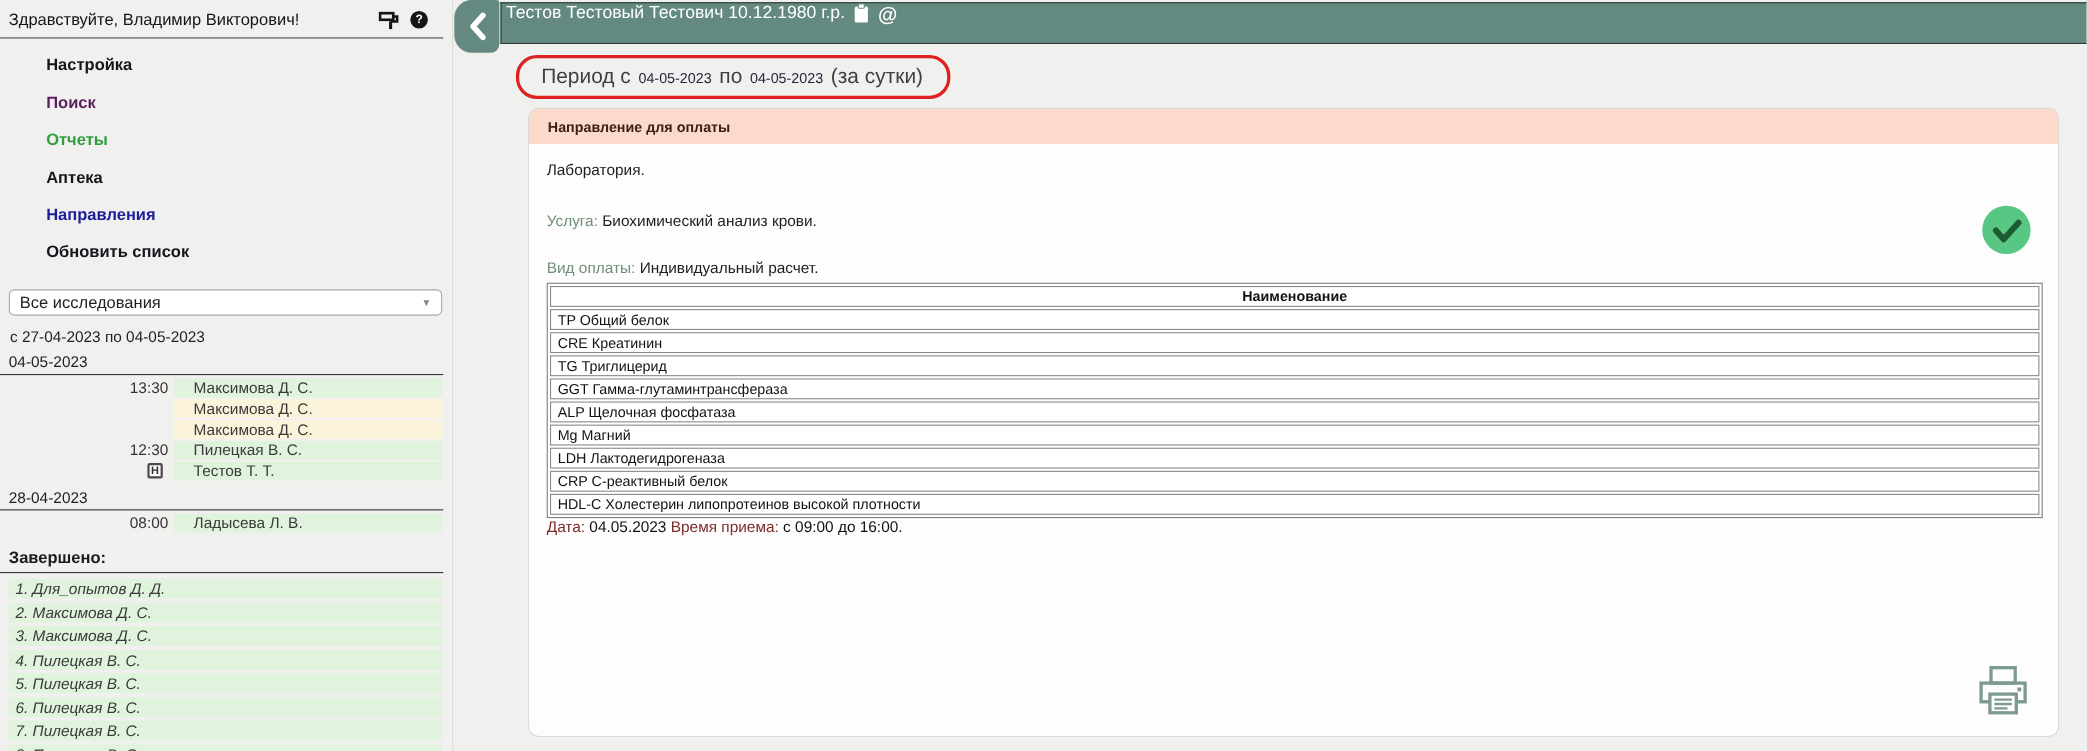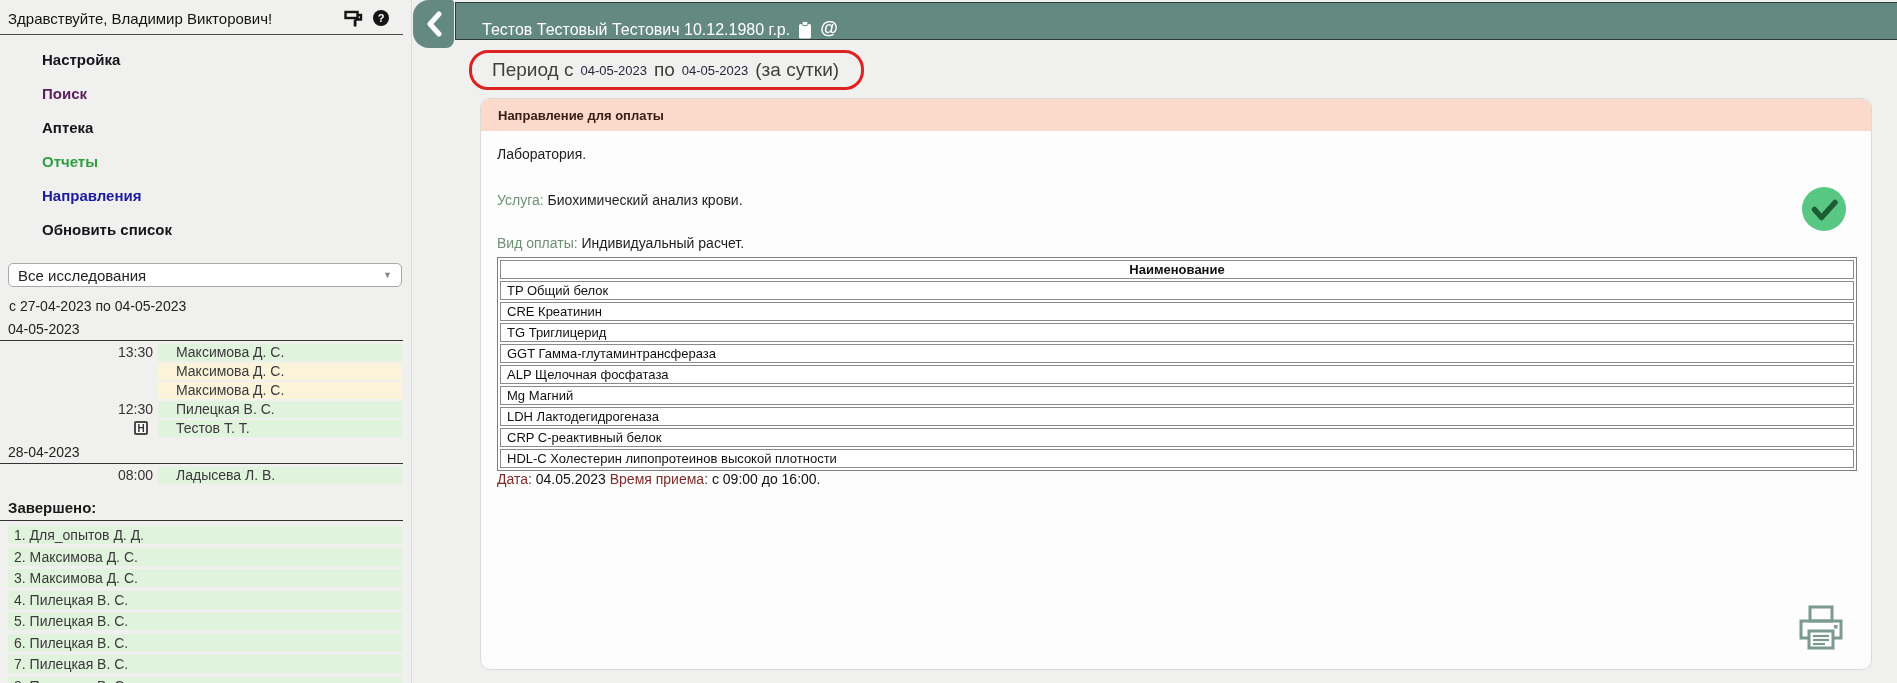--- a/index.html
+++ b/index.html
@@ -31,25 +31,25 @@
   .day-rows { margin-top:2px; }
   .apt-row { display:flex; align-items:center; height:18px; margin-bottom:1px; cursor:pointer; }
   .apt-time { width:158px; display:flex; justify-content:flex-end; align-items:center; gap:5px; font-size:14px; color:#333; padding-right:5px; }
   .apt-name { flex:1; margin-right:9px; font-size:14px; color:#3a3a3a; padding-left:18px; height:17px; line-height:17px; }
   .green { background:var(--row-green,#e0f3dd); }
   .cream { background:var(--row-cream,#fbf3da); }
   .badge { width:14px; height:14px; border:2px solid #4a4a4a; border-radius:2px; font-size:10px; font-weight:bold; color:#333; display:inline-flex; align-items:center; justify-content:center; background:#fafafa; }
   .badge:empty { display:none; }
 
   .done-title { font-weight:bold; font-size:15px; color:#1a1a1a; border-bottom:1px solid #333; margin:13px 8px 5px 0; padding:2px 0 4px 8px; }
-  .done-row { margin:0 9px 3.5px 8px; height:18px; line-height:18px; font-size:14px; color:#3a3a3a; padding-left:6px; cursor:pointer; }
+  .done-row { margin:0 9px 3.5px 8px; height:18px; line-height:18px; font-size:14px; color:#3a3a3a; padding-left:6px; cursor:pointer;font-style:italic; }
 
   
   .back-btn { position:absolute; left:413px; top:0; width:41px; height:48px; background:var(--teal,#648980); border-radius:16px 3px 8px 16px; display:flex; align-items:center; justify-content:center; cursor:pointer; }
-  .main-header { position:absolute; left:455px; top:2px; width:1442px; height:38px; background:var(--teal,#648980); border:1px solid #2c3b36; border-right:none; display:flex; align-items:flex-end; gap:8px; padding-left:26px; color:#fff; font-size:16px; }
+  .main-header { position:absolute; left:455px; top:2px; width:1442px; height:38px; background:var(--teal,#648980); border:1px solid #2c3b36; border-right:none; display:flex; align-items:flex-start; gap:8px; padding-left:4px; color:#fff; font-size:16px; }
   .at-glyph { font-size:18px; font-weight:bold; color:#fff; }
 
   .period { position:absolute; left:469px; top:50px; height:40px; border:3px solid var(--annotation-red,#dd2222); border-radius:19px; display:inline-flex; align-items:center; gap:7px; padding:0 22px 0 20px; }
   .p-big { font-size:19px; color:#3f3f3f; }
   .p-date { font-size:13px; color:#26263e; cursor:pointer; }
 
   
   .card { position:absolute; left:480px; top:98px; width:1392px; height:572px; background:#fdfdfd; border:1px solid #dadad7; border-radius:10px; }
   .card-header { height:32px; background:var(--pink-header,#fbd9cb); border-radius:9px 9px 0 0; display:flex; align-items:center; padding-left:17px; font-size:13px; font-weight:bold; color:#3b2015; }
   .card-body { position:relative; padding:0 16px; height:538px; }
@@ -89,25 +89,25 @@
 
         <div class="menu-item">
           <span class="m-default">Настройка</span>
         </div>
 
         <div class="menu-item">
           <span class="m-visited">Поиск</span>
         </div>
 
         <div class="menu-item">
+          <span class="m-active">Отчеты</span>
+        </div>
+
+        <div class="menu-item">
           <span class="m-default">Аптека</span>
-        </div>
-
-        <div class="menu-item">
-          <span class="m-active">Отчеты</span>
         </div>
 
         <div class="menu-item">
           <span class="m-link">Направления</span>
         </div>
 
         <div class="menu-item">
           <span class="m-default">Обновить список</span>
         </div>
       </nav>

